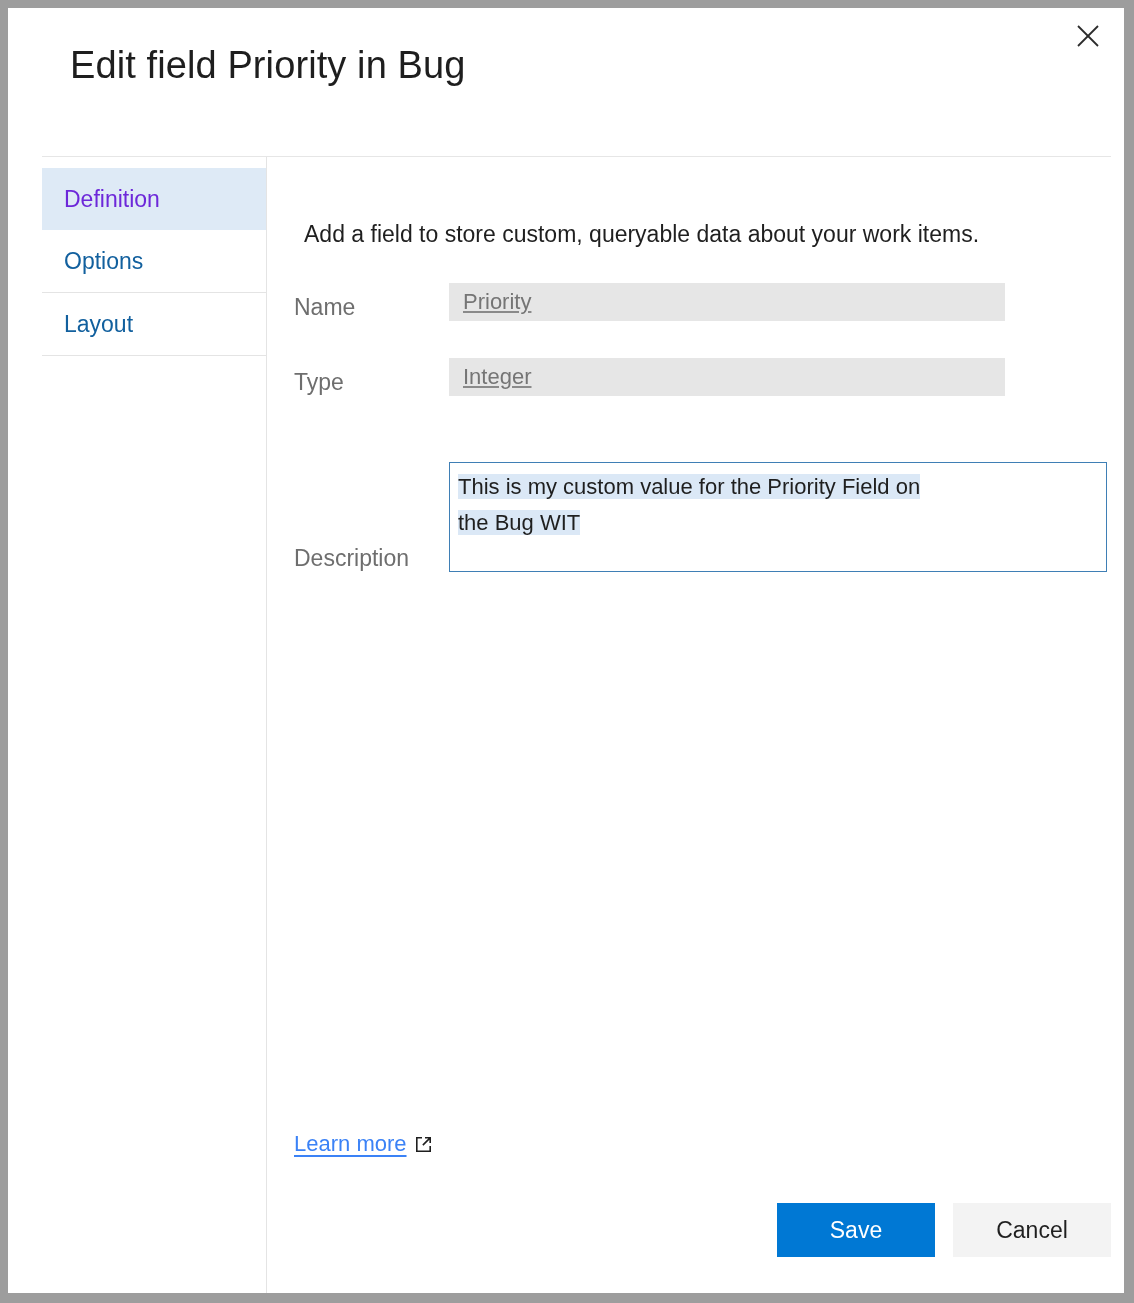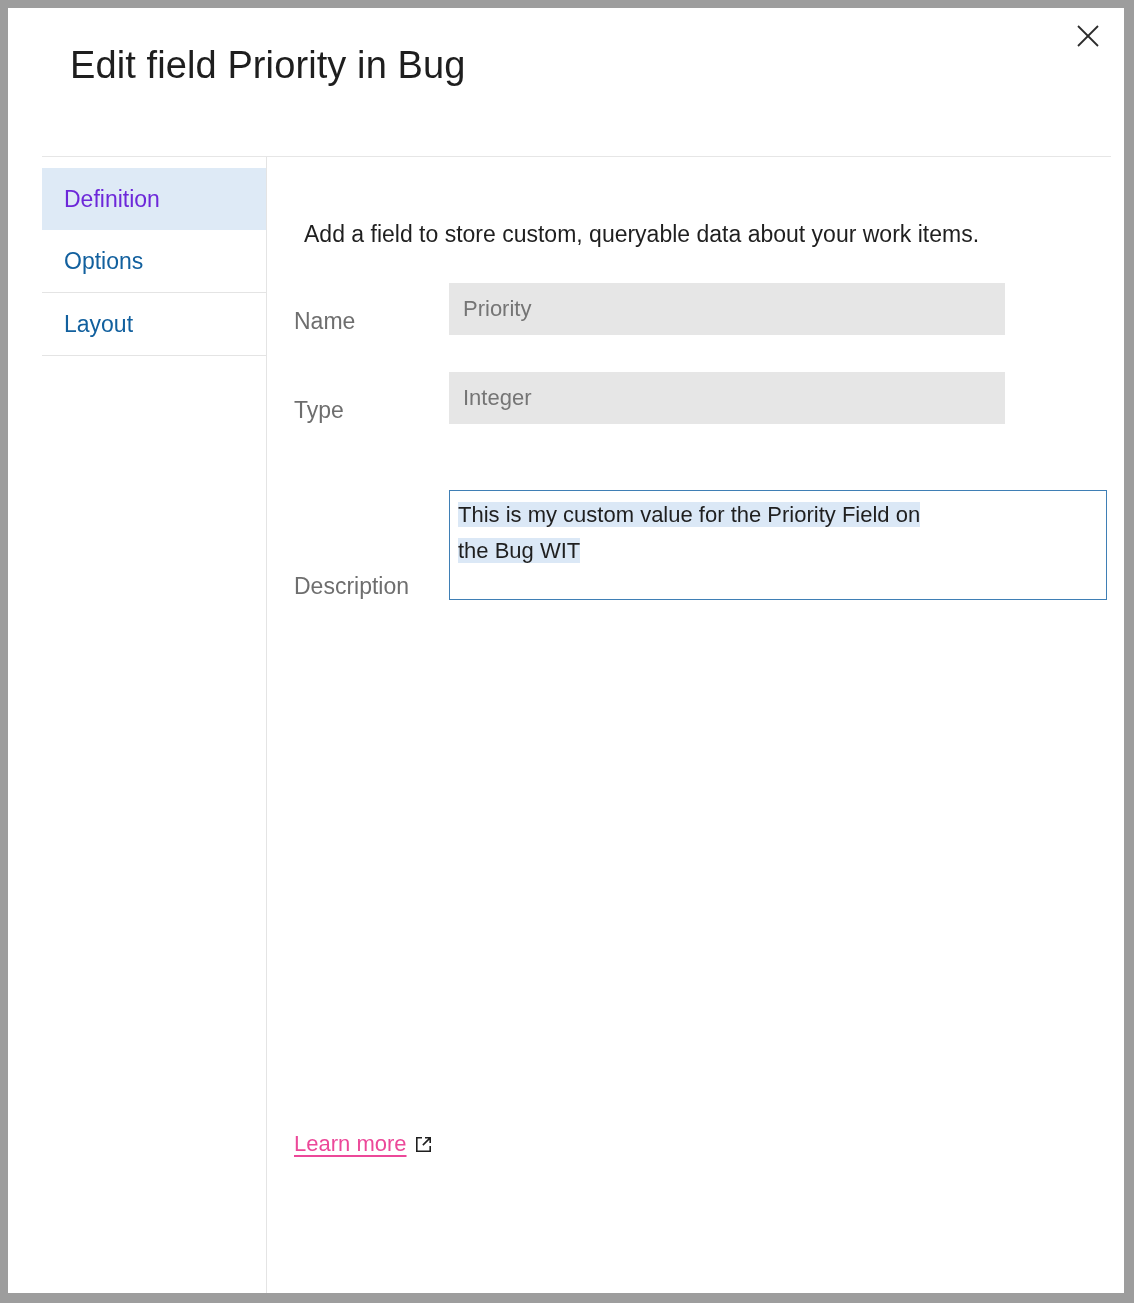--- a/index.html
+++ b/index.html
@@ -133,30 +133,31 @@
     flex: 0 0 155px;
     font-size: 23px;
     color: #6e6e6e;
     padding-top: 11px;
     box-sizing: border-box;
   }
   .field-label.desc-label { padding-top: 18px; }
 
   .text-field {
     width: 556px;
-    height: 52px;
+    height: 38px;
     background: #e6e6e6;
     border: none;
     border-radius: 0;
     box-sizing: border-box;
     padding: 0 14px;
     font-family: "Liberation Sans", sans-serif;
     font-size: 22px;
     color: #8a8a8a;
     outline: none;
+    text-decoration: underline;
   }
   .text-field:disabled { color: #8a8a8a; }
 
   .desc-box {
     width: 658px;
     height: 110px;
     border: 1px solid #3f7fb5;
     background: #ffffff;
     box-sizing: border-box;
     padding: 6px 10px 6px 8px;
@@ -174,21 +175,21 @@
     box-decoration-break: clone;
     -webkit-box-decoration-break: clone;
   }
 
   
   .learn-more {
     position: absolute;
     left: 27px;
     bottom: 136px;
     font-size: 22px;
-    color: #ec4899;
+    color: #3b82f6;
     text-decoration: underline;
     text-underline-offset: 4px;
     cursor: pointer;
     display: inline-flex;
     align-items: center;
     gap: 7px;
   }
   .learn-more .ext-icon { display: inline-flex; }
 
   
@@ -283,17 +284,21 @@
         <a class="learn-more">
           <span>Learn more</span>
           <span class="ext-icon">
             <svg width="19" height="19" viewBox="0 0 19 19" aria-hidden="true">
               <path d="M2 2 H8 V3.6 H3.6 V15.4 H15.4 V11 H17 V17 H2 Z" fill="#1f1f1f"></path>
               <path d="M11 2 H17 V8 H15.4 V4.7 L9.4 10.7 L8.3 9.6 L14.3 3.6 H11 Z" fill="#1f1f1f"></path>
             </svg>
           </span>
         </a>
 
+        <div class="footer">
+          <button class="btn btn-primary">Save</button>
+          <button class="btn btn-secondary">Cancel</button>
+        </div>
 
       </div>
     </div>
   </div>
 </div>
 
 </body></html>

